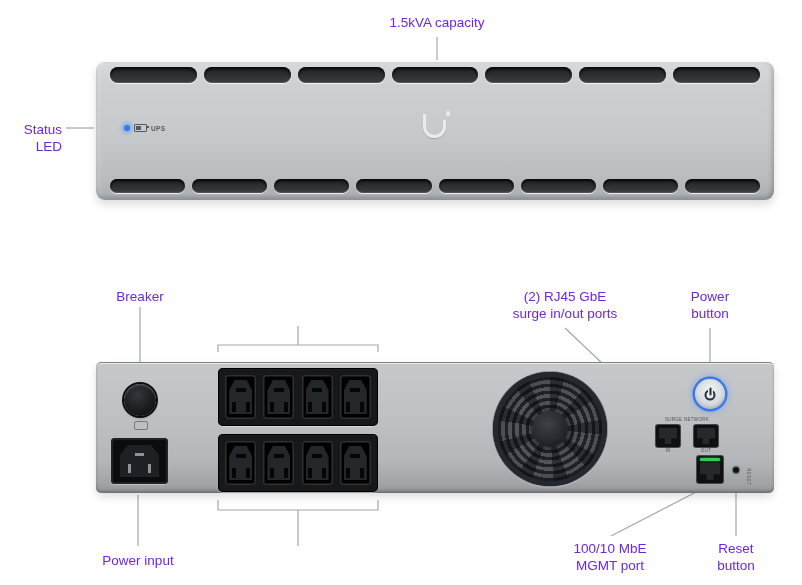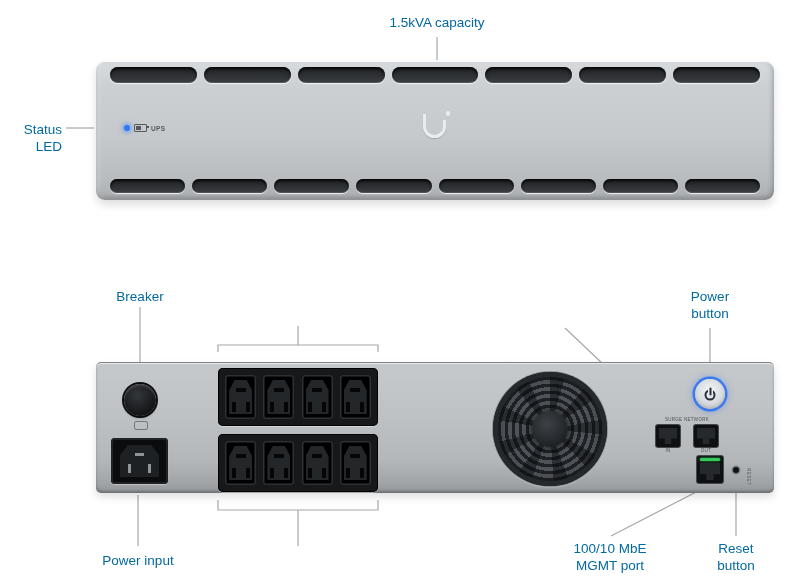--- a/index.html
+++ b/index.html
@@ -1,18 +1,18 @@
 <!DOCTYPE html>
 <html><head>
 <meta charset="utf-8">
 <style>
   html,body{margin:0;padding:0;background:#fff;}
   .canvas{position:relative;width:802px;height:585px;background:#fff;
     font-family:"Liberation Sans","DejaVu Sans",sans-serif;overflow:hidden;}
-  .label{position:absolute;font-size:13.5px;line-height:17px;color:#0369a1;
+  .label{position:absolute;font-size:13.5px;line-height:17px;color:#6d28d9;
     text-align:center;white-space:pre-line;}
   .callouts{position:absolute;left:0;top:0;}
   .callouts path{stroke:#a4a8ac;stroke-width:1.2;fill:none;}
 
   
   .front-panel{position:absolute;left:96px;top:61px;width:678px;height:139px;border-radius:9px;
     background:linear-gradient(180deg,#d8dbdd 0%,#cdd0d3 18%,#c6c9cc 55%,#b9bcbf 85%,#aaadb0 100%);
     box-shadow:inset 0 1px 0 rgba(255,255,255,.9),inset 0 -3px 4px rgba(0,0,0,.18),
       inset 3px 0 4px rgba(255,255,255,.25),inset -3px 0 4px rgba(0,0,0,.10),0 5px 9px rgba(0,0,0,.13);}
   .vents{position:absolute;left:14px;right:14px;display:flex;gap:7px;}
@@ -144,20 +144,22 @@
         <i class="vent"></i>
         <i class="vent"></i>
         <i class="vent"></i>
         <i class="vent"></i>
         <i class="vent"></i>
         <i class="vent"></i>
     </div>
   </div>
 
   <div class="label" style="left:100px;top:288px;width:80px">Breaker</div>
+  <div class="label" style="left:465px;top:288px;width:200px">(2) RJ45 GbE
+surge in/out ports</div>
   <div class="label" style="left:674px;top:288px;width:72px">Power
 button</div>
 
   <div class="rear-panel">
     <div class="breaker"></div>
     <i class="breaker-mark"></i>
     <div class="inlet">
       <i class="inlet-face"></i>
     </div>
 

